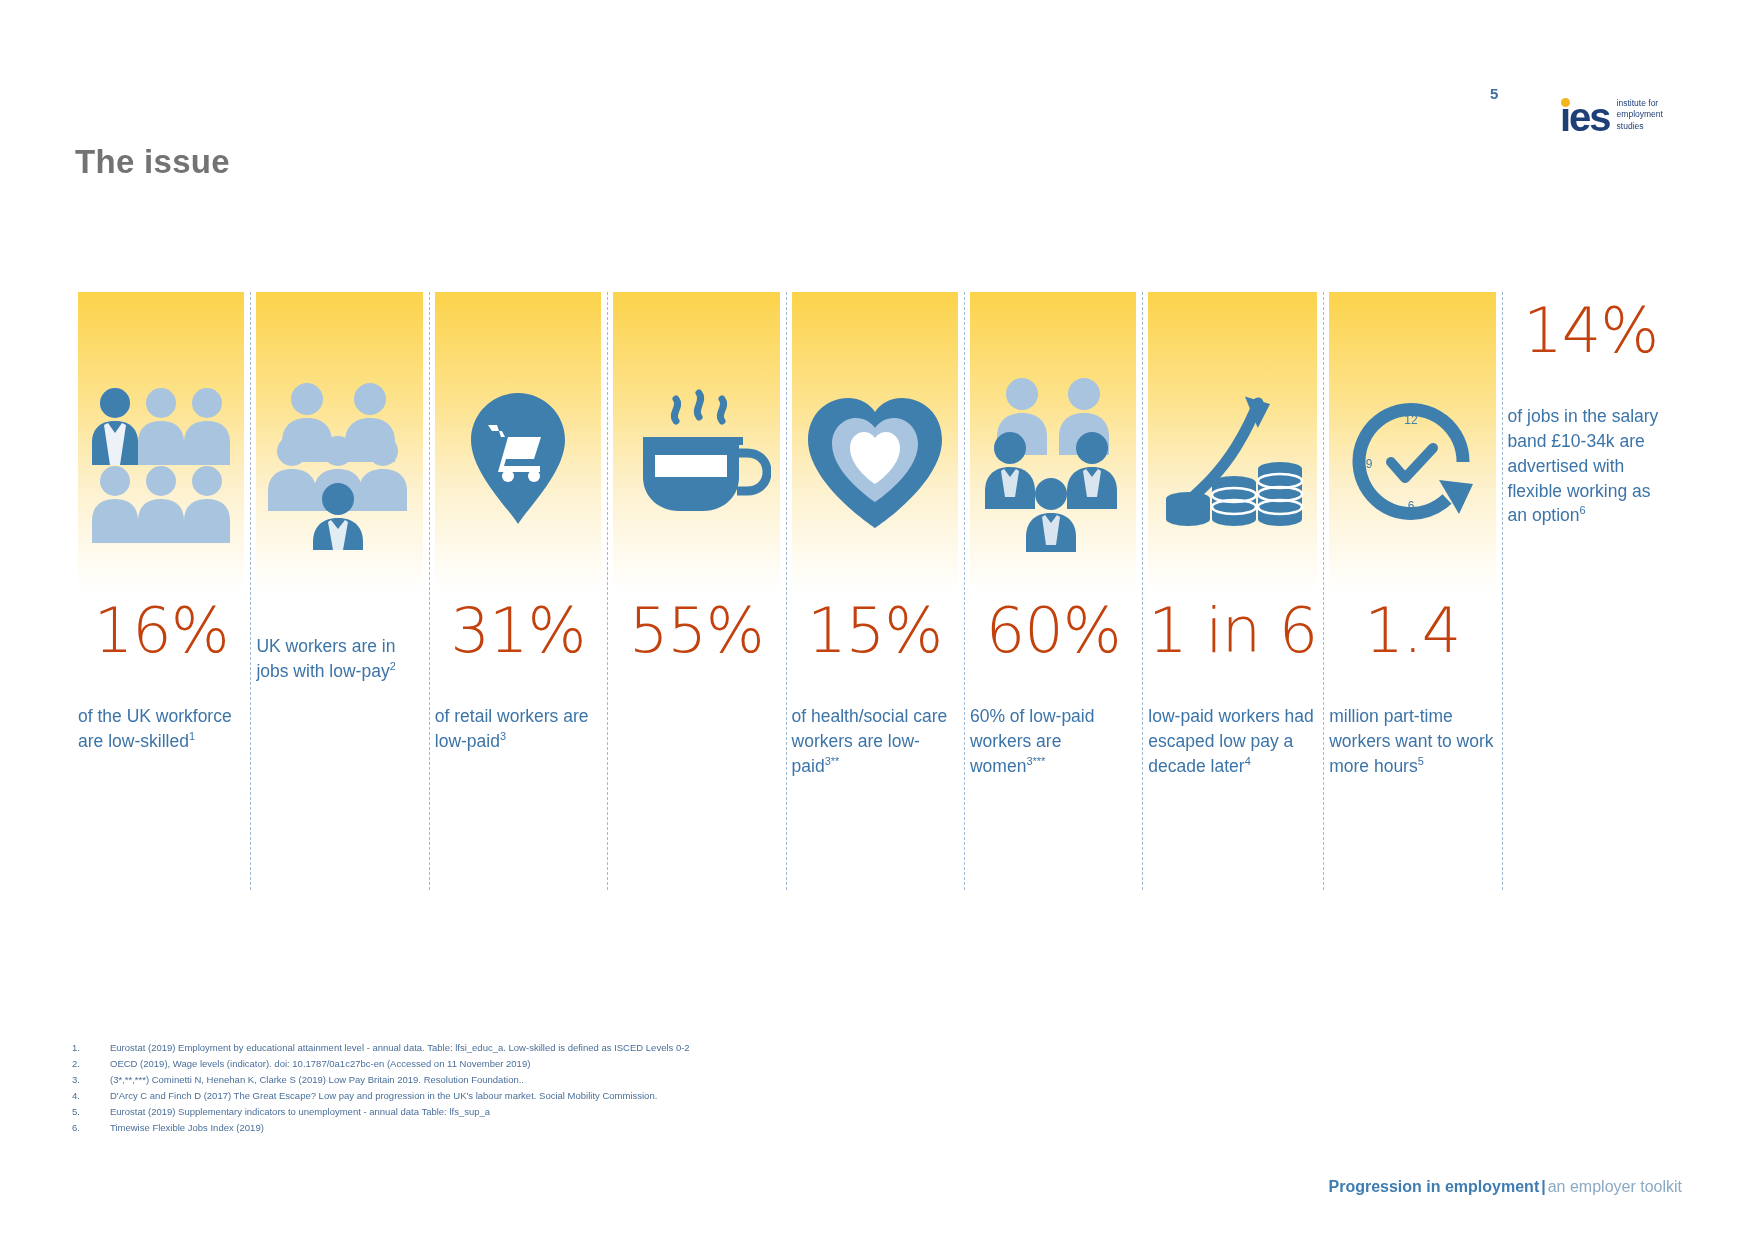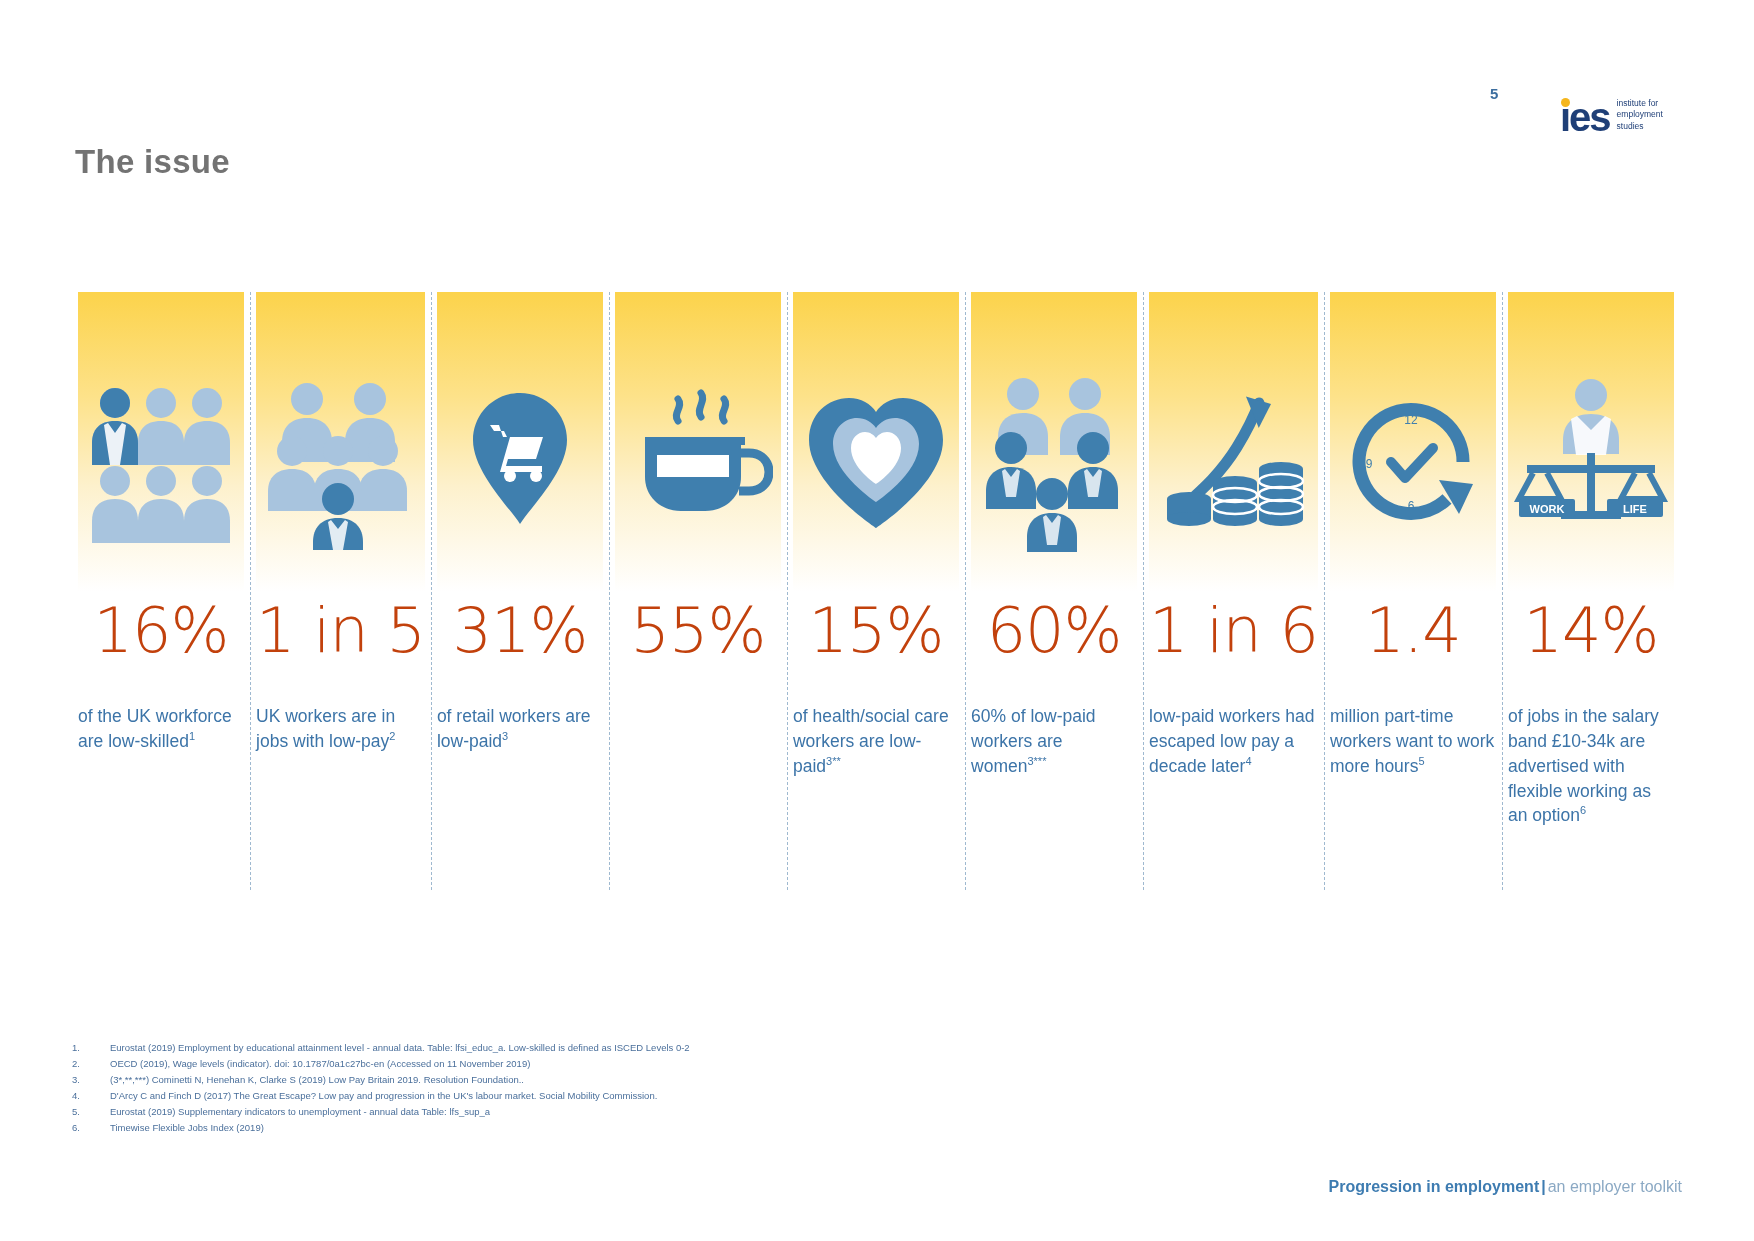--- a/index.html
+++ b/index.html
@@ -239,21 +239,20 @@
             <g fill="#3f7fae">
               <circle cx="73" cy="124" r="16"></circle>
                 <path d="M73 143c-17 0-25 10-25 24v8h50v-8c0-14-8-24-25-24z"></path>
             </g>
             <g fill="#ffffff" opacity=".85">
               <path d="M66 145l7 9 7-9 3 2-5 28h-10l-5-28z"></path>
             </g>
           </svg>
         </div>
       </div>
-      <div class="stat">1 in 5</div>
       <div class="caption"><span>UK workers are in jobs with low-pay</span><sup>2</sup></div>
     </div>
 
     <div class="col">
       <div class="band">
         <div class="icon-wrap">
           <svg width="140" height="170" viewBox="0 0 140 170">
             <path d="M70 16C44 16 23 37 23 63c0 32 37 68 47 84 10-16 47-52 47-84 0-26-21-47-47-47z" fill="#3f7fae"></path>
             <g fill="#ffffff">
               <path d="M40 48h9l4 12h40l-7 22H58l-2 7h36v6H50l10-35h-3l-3-6h-10z"></path>
@@ -372,42 +371,20 @@
             <text x="34" y="88" font-family="'Liberation Sans',sans-serif" font-size="12" fill="#3f7fae" text-anchor="middle">9</text>
             <text x="76" y="130" font-family="'Liberation Sans',sans-serif" font-size="12" fill="#3f7fae" text-anchor="middle">6</text>
           </svg>
         </div>
       </div>
       <div class="stat">1.4</div>
       <div class="caption"><span>million part-time workers want to work more hours</span><sup>5</sup></div>
     </div>
 
     <div class="col">
-      <div class="band">
-        <div class="icon-wrap">
-          <svg width="160" height="175" viewBox="0 0 160 175">
-            <g fill="#a8c4de">
-              <circle cx="80" cy="20" r="16"></circle>
-              <path d="M80 39c-19 0-28 11-28 26v14h56V65c0-15-9-26-28-26z"></path>
-            </g>
-            <path d="M66 41l14 14 14-14 6 3-5 36H65l-5-36z" fill="#ffffff" opacity=".9"></path>
-            <rect x="76" y="78" width="8" height="58" fill="#3f7fae"></rect>
-            <rect x="16" y="90" width="128" height="8" fill="#3f7fae"></rect>
-            <rect x="50" y="136" width="60" height="8" fill="#3f7fae"></rect>
-            <g fill="none" stroke="#3f7fae" stroke-width="6">
-              <path d="M22 98l-14 26h42L36 98"></path>
-              <path d="M124 98l-14 26h42l-14-26"></path>
-            </g>
-            <rect x="8" y="124" width="56" height="18" rx="2" fill="#3f7fae"></rect>
-            <rect x="96" y="124" width="56" height="18" rx="2" fill="#3f7fae"></rect>
-            <text x="36" y="138" font-family="'Liberation Sans',sans-serif" font-size="11" font-weight="700" fill="#ffffff" text-anchor="middle">WORK</text>
-            <text x="124" y="138" font-family="'Liberation Sans',sans-serif" font-size="11" font-weight="700" fill="#ffffff" text-anchor="middle">LIFE</text>
-          </svg>
-        </div>
-      </div>
       <div class="stat">14%</div>
       <div class="caption"><span>of jobs in the salary band £10-34k are advertised with flexible working as an option</span><sup>6</sup></div>
     </div>
 
   </div>
 
   <div id="footnotes">
     <div class="fn-row">
       <span class="fn-num">1.</span>
       <span class="fn-text">Eurostat (2019) Employment by educational attainment level - annual data. Table: lfsi_educ_a. Low-skilled is defined as ISCED Levels 0-2</span>

